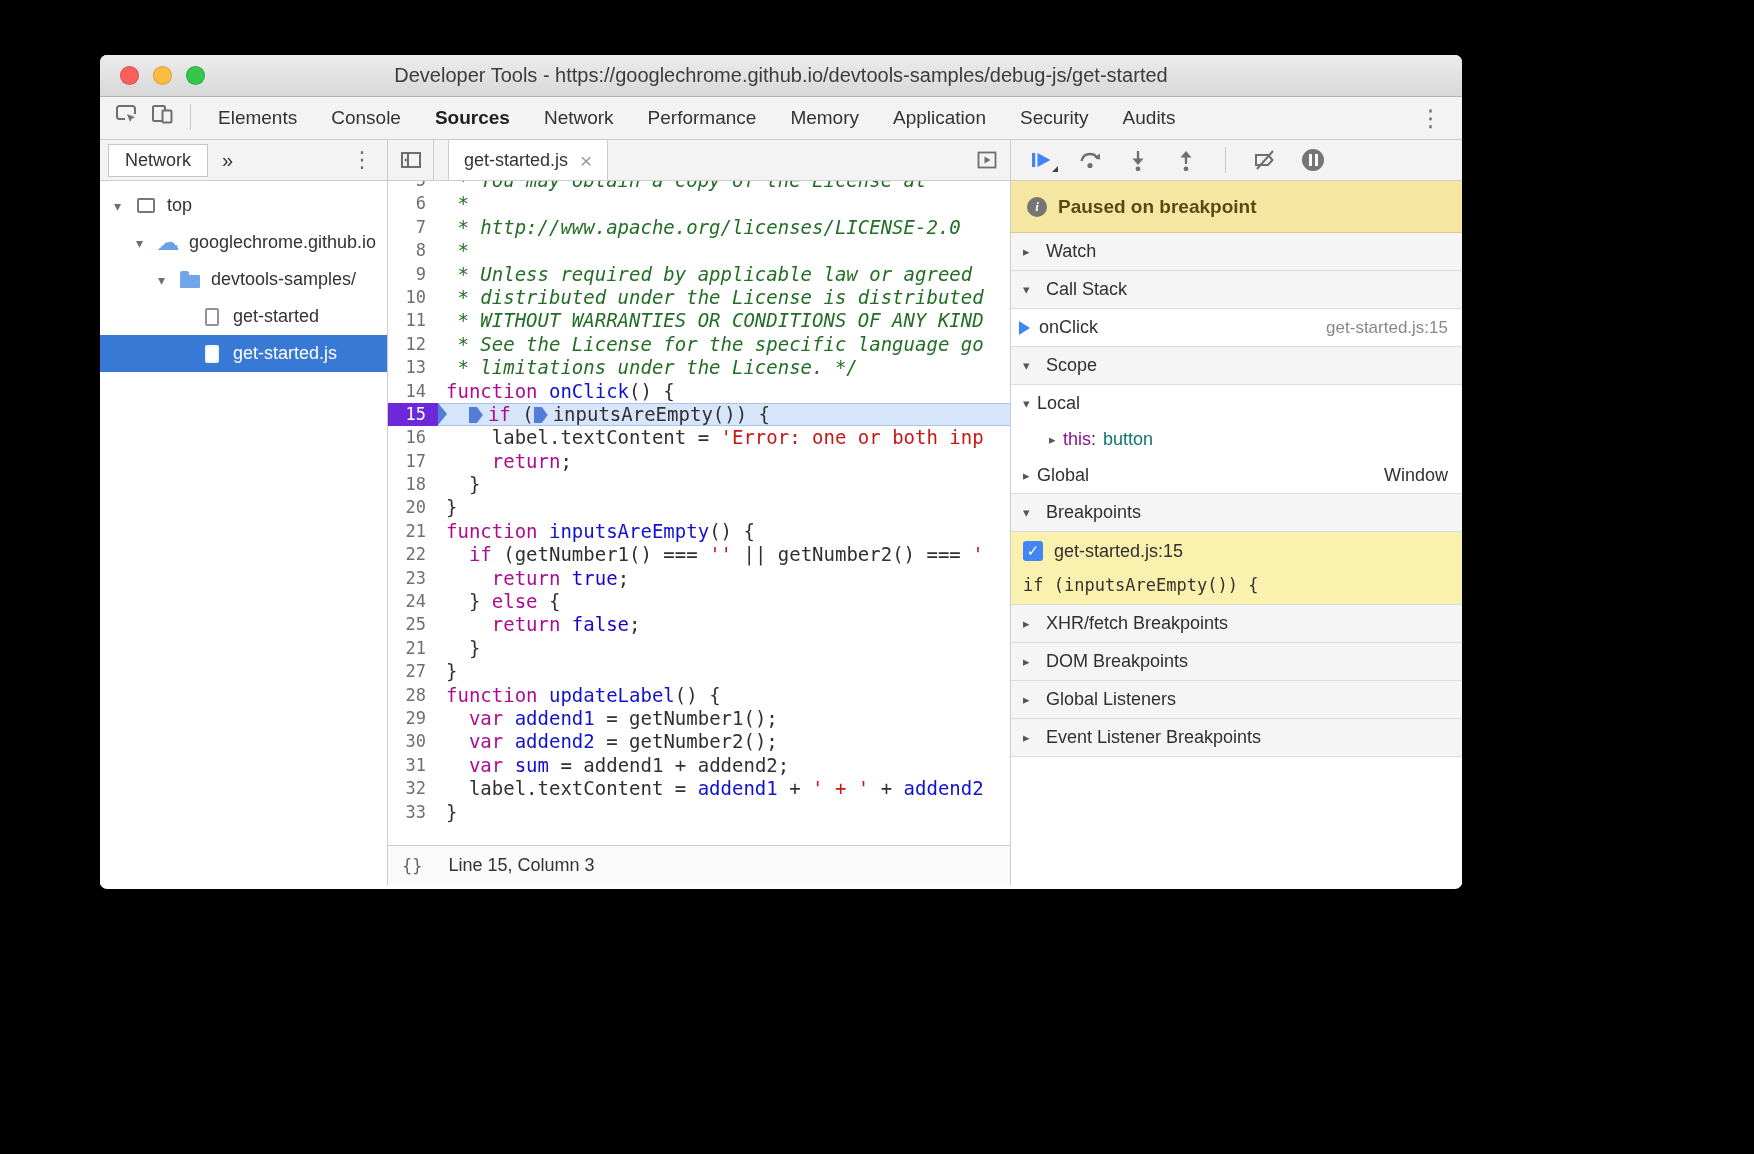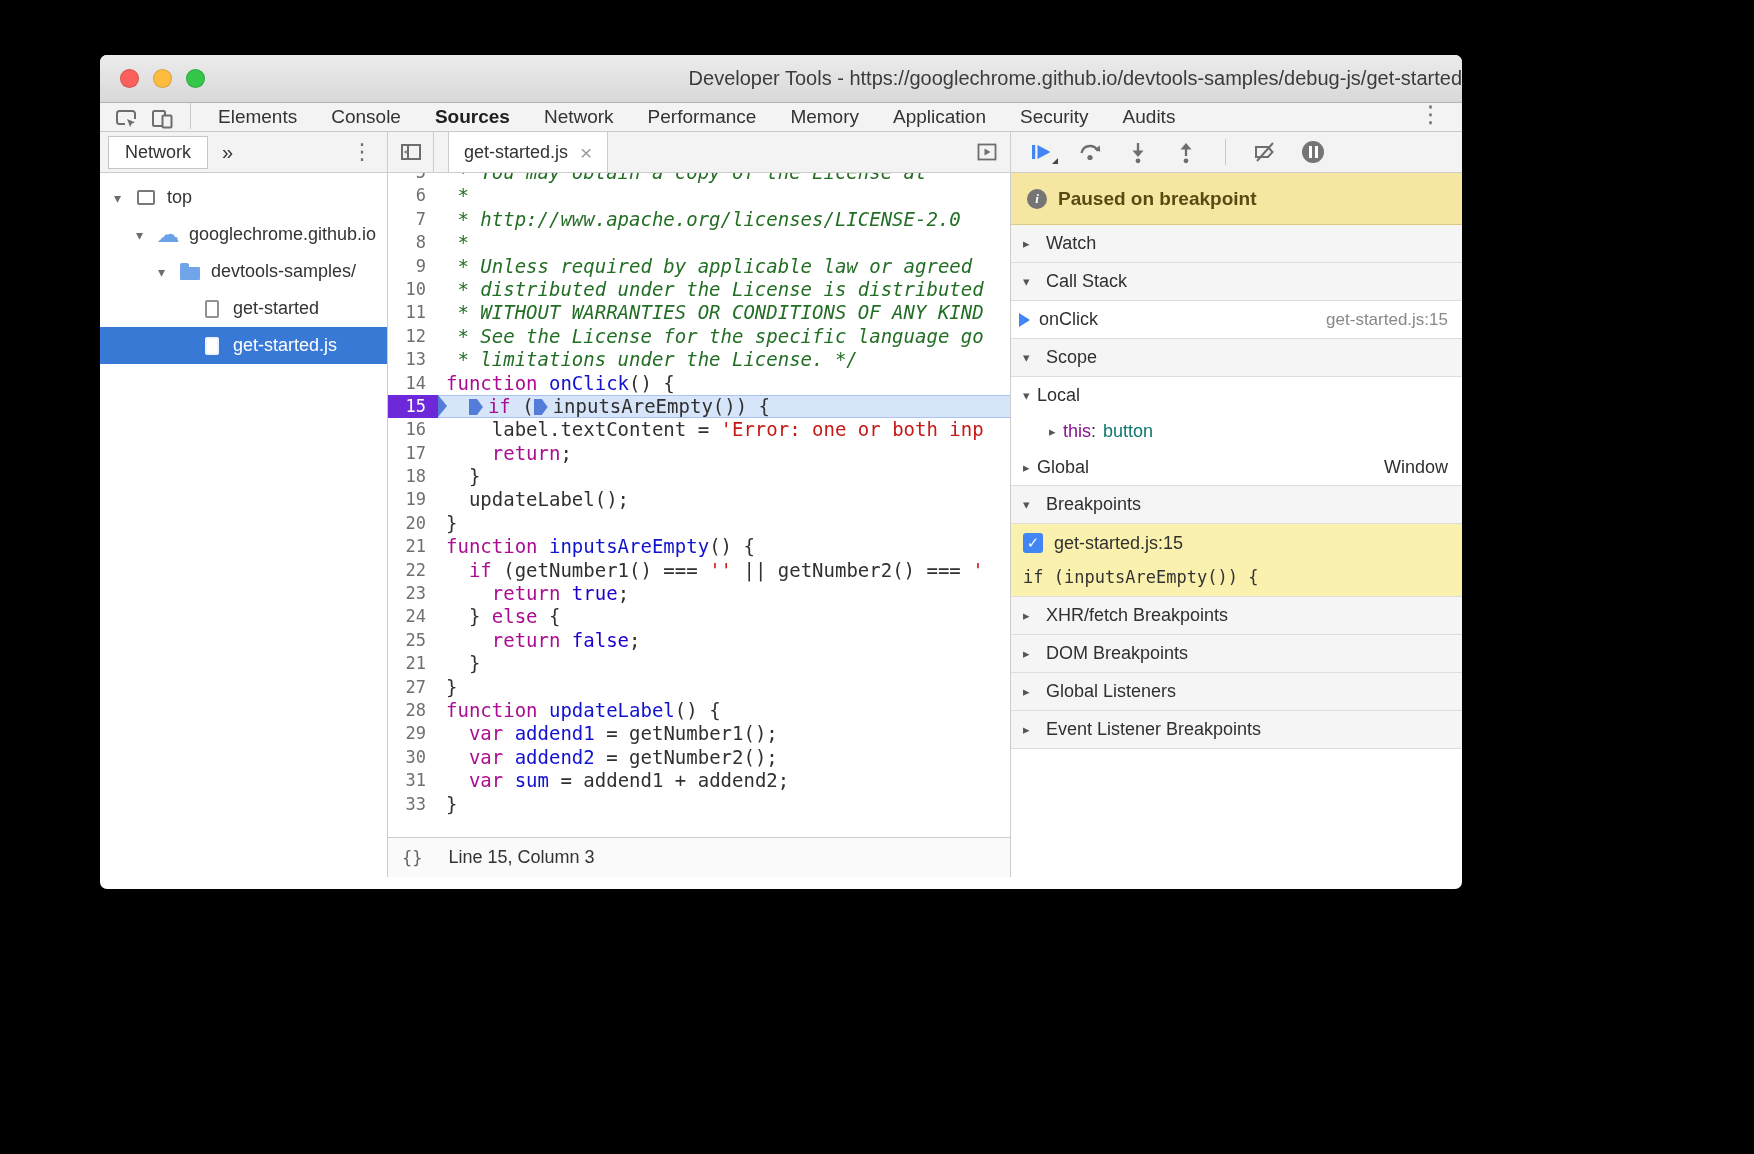--- a/index.html
+++ b/index.html
@@ -2,29 +2,29 @@
 <html><head>
 <meta charset="utf-8">
 <style>
   *{box-sizing:border-box;margin:0;padding:0}
   html,body{width:1754px;height:1154px;background:#000;overflow:hidden;
     font-family:"Liberation Sans",sans-serif}
   .window{position:absolute;left:100px;top:55px;width:1362px;height:834px;background:#fff;
     border-radius:7px;overflow:hidden;box-shadow:0 25px 60px rgba(0,0,0,.6)}
 
   
-  .titlebar{height:48px;background:linear-gradient(#ececec,#d8d8d8);border-bottom:1px solid #b3b3b3;
-    position:relative;display:flex;align-items:center;justify-content:flex-end}
+  .titlebar{height:42px;background:linear-gradient(#ececec,#d8d8d8);border-bottom:1px solid #b3b3b3;
+    position:relative;display:flex;align-items:center;justify-content:center}
   .traffic{position:absolute;left:20px;top:0;height:100%;display:flex;align-items:center;gap:14px}
   .tl{width:19px;height:19px;border-radius:50%;border:1px solid rgba(0,0,0,.15)}
   .tl.red{background:#fc605c}.tl.yellow{background:#fdbc40}.tl.green{background:#34c749}
   .title-text{font-size:20px;color:#3c3c3c}
 
   
-  .toolbar{height:29px;background:#f3f3f3;border-bottom:1px solid #c9c9c9;display:flex;align-items:flex-start;padding:0 8px}
+  .toolbar{height:43px;background:#f3f3f3;border-bottom:1px solid #c9c9c9;display:flex;align-items:flex-end;padding:9px 8px}
   .tool-icon{width:36px;height:32px;display:flex;align-items:center;justify-content:center}
   .vdiv{width:1px;height:26px;background:#c9c9c9;margin:0 10px}
   .main-tab{font-size:19px;color:#333;padding:0 17px;height:100%;display:flex;align-items:center;white-space:nowrap}
   .main-tab.selected{font-weight:bold;color:#202020}
   .spacer{flex:1}
   .more-vert{font-size:23px;color:#6e6e6e;padding:0 12px;line-height:1}
 
   
   .content{display:flex;height:745px}
 
@@ -225,33 +225,33 @@
             <div class="code-line"><div class="gutter">9</div><div class="line-code"><span class="t-c"> * Unless required by applicable law or agreed</span></div></div>
             <div class="code-line"><div class="gutter">10</div><div class="line-code"><span class="t-c"> * distributed under the License is distributed</span></div></div>
             <div class="code-line"><div class="gutter">11</div><div class="line-code"><span class="t-c"> * WITHOUT WARRANTIES OR CONDITIONS OF ANY KIND</span></div></div>
             <div class="code-line"><div class="gutter">12</div><div class="line-code"><span class="t-c"> * See the License for the specific language go</span></div></div>
             <div class="code-line"><div class="gutter">13</div><div class="line-code"><span class="t-c"> * limitations under the License. */</span></div></div>
             <div class="code-line"><div class="gutter">14</div><div class="line-code"><span class="t-k">function</span><span class="t-p"> </span><span class="t-d">onClick</span><span class="t-p">() {</span></div></div>
             <div class="code-line exec"><div class="gutter active">15</div><div class="line-code"><span class="t-p">  </span><span class="t-m"></span><span class="t-k">if</span><span class="t-p"> (</span><span class="t-m"></span><span class="t-p">inputsAreEmpty()) {</span></div></div>
             <div class="code-line"><div class="gutter">16</div><div class="line-code"><span class="t-p">    label.textContent = </span><span class="t-s">'Error: one or both inp</span></div></div>
             <div class="code-line"><div class="gutter">17</div><div class="line-code"><span class="t-p">    </span><span class="t-k">return</span><span class="t-p">;</span></div></div>
             <div class="code-line"><div class="gutter">18</div><div class="line-code"><span class="t-p">  }</span></div></div>
-            <div class="code-line"><div class="gutter">19</div><div class="line-code"><span class="t-p">  updateLabel();</span></div></div>
             <div class="code-line"><div class="gutter">20</div><div class="line-code"><span class="t-p">}</span></div></div>
             <div class="code-line"><div class="gutter">21</div><div class="line-code"><span class="t-k">function</span><span class="t-p"> </span><span class="t-d">inputsAreEmpty</span><span class="t-p">() {</span></div></div>
             <div class="code-line"><div class="gutter">22</div><div class="line-code"><span class="t-p">  </span><span class="t-k">if</span><span class="t-p"> (getNumber1() === </span><span class="t-s">''</span><span class="t-p"> || getNumber2() === </span><span class="t-s">'</span></div></div>
             <div class="code-line"><div class="gutter">23</div><div class="line-code"><span class="t-p">    </span><span class="t-k">return</span><span class="t-p"> </span><span class="t-a">true</span><span class="t-p">;</span></div></div>
             <div class="code-line"><div class="gutter">24</div><div class="line-code"><span class="t-p">  } </span><span class="t-k">else</span><span class="t-p"> {</span></div></div>
             <div class="code-line"><div class="gutter">25</div><div class="line-code"><span class="t-p">    </span><span class="t-k">return</span><span class="t-p"> </span><span class="t-a">false</span><span class="t-p">;</span></div></div>
             <div class="code-line"><div class="gutter">21</div><div class="line-code"><span class="t-p">  }</span></div></div>
             <div class="code-line"><div class="gutter">27</div><div class="line-code"><span class="t-p">}</span></div></div>
             <div class="code-line"><div class="gutter">28</div><div class="line-code"><span class="t-k">function</span><span class="t-p"> </span><span class="t-d">updateLabel</span><span class="t-p">() {</span></div></div>
             <div class="code-line"><div class="gutter">29</div><div class="line-code"><span class="t-p">  </span><span class="t-k">var</span><span class="t-p"> </span><span class="t-d">addend1</span><span class="t-p"> = getNumber1();</span></div></div>
             <div class="code-line"><div class="gutter">30</div><div class="line-code"><span class="t-p">  </span><span class="t-k">var</span><span class="t-p"> </span><span class="t-d">addend2</span><span class="t-p"> = getNumber2();</span></div></div>
             <div class="code-line"><div class="gutter">31</div><div class="line-code"><span class="t-p">  </span><span class="t-k">var</span><span class="t-p"> </span><span class="t-d">sum</span><span class="t-p"> = addend1 + addend2;</span></div></div>
+            <div class="code-line"><div class="gutter">32</div><div class="line-code"><span class="t-p">  label.textContent = </span><span class="t-d">addend1</span><span class="t-p"> + </span><span class="t-s">' + '</span><span class="t-p"> + </span><span class="t-d">addend2</span></div></div>
             <div class="code-line"><div class="gutter">33</div><div class="line-code"><span class="t-p">}</span></div></div>
           </div>
       </div>
 
       <div class="editor-status">
         <span class="pp">{}</span>
         <span>Line 15, Column 3</span>
       </div>
     </div>
 

